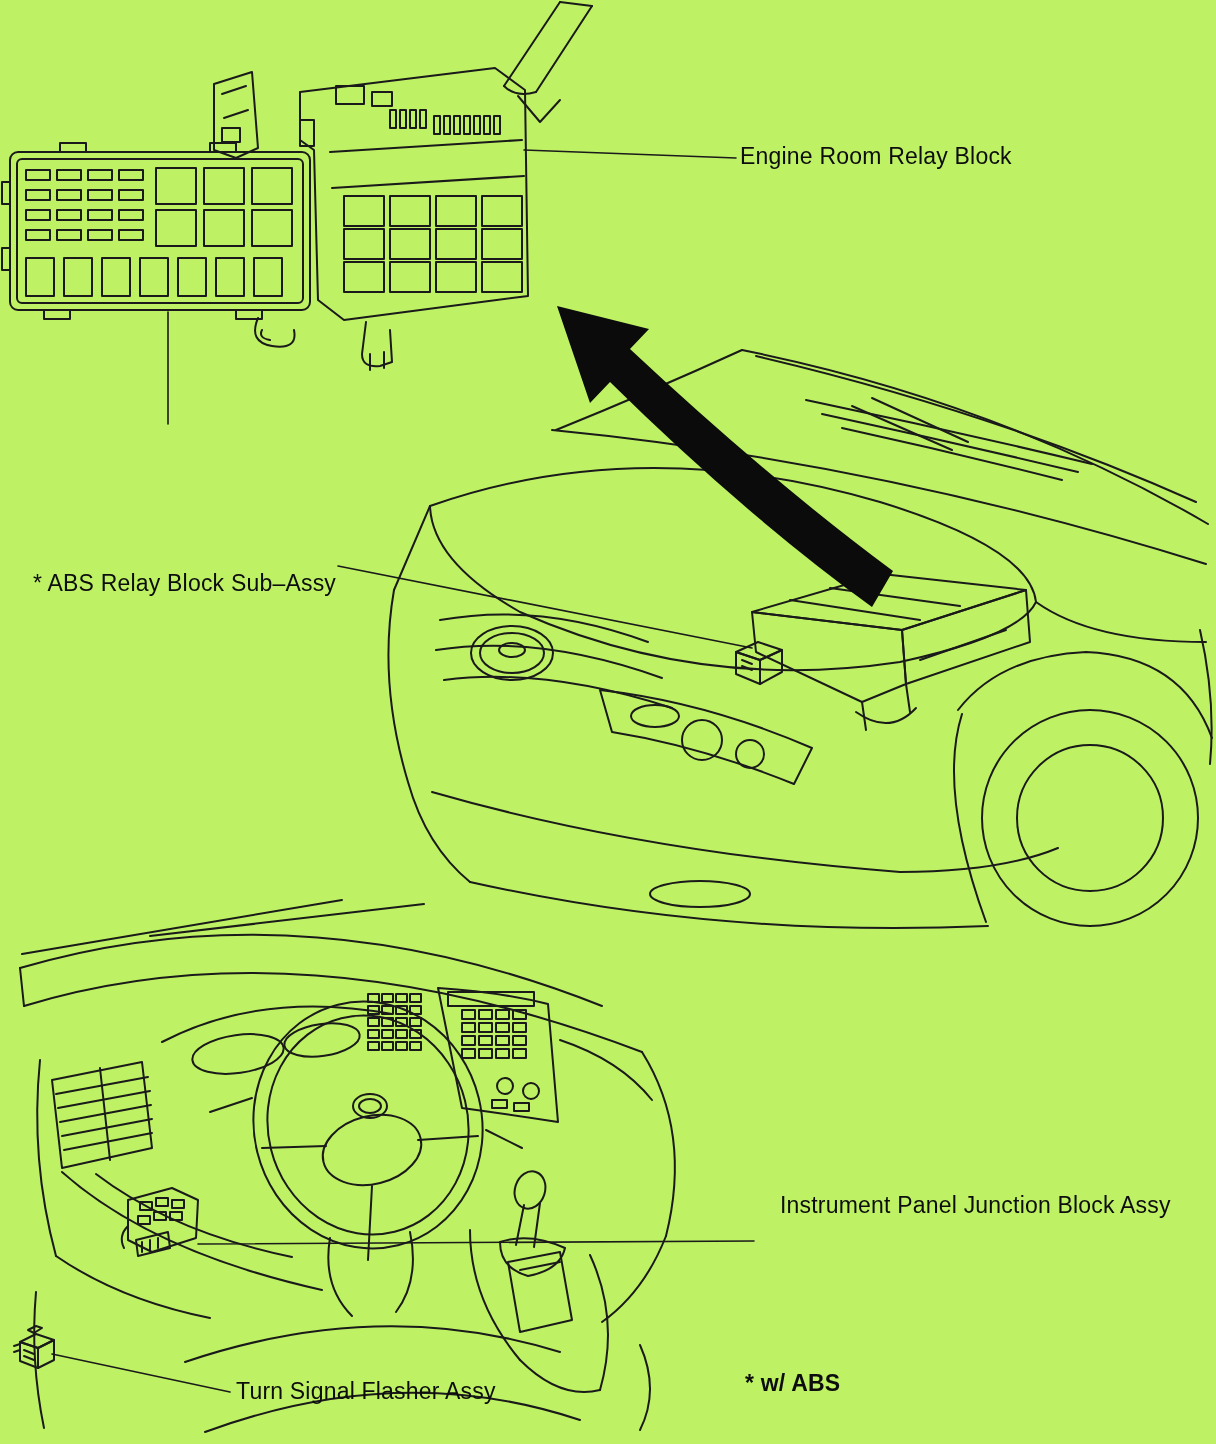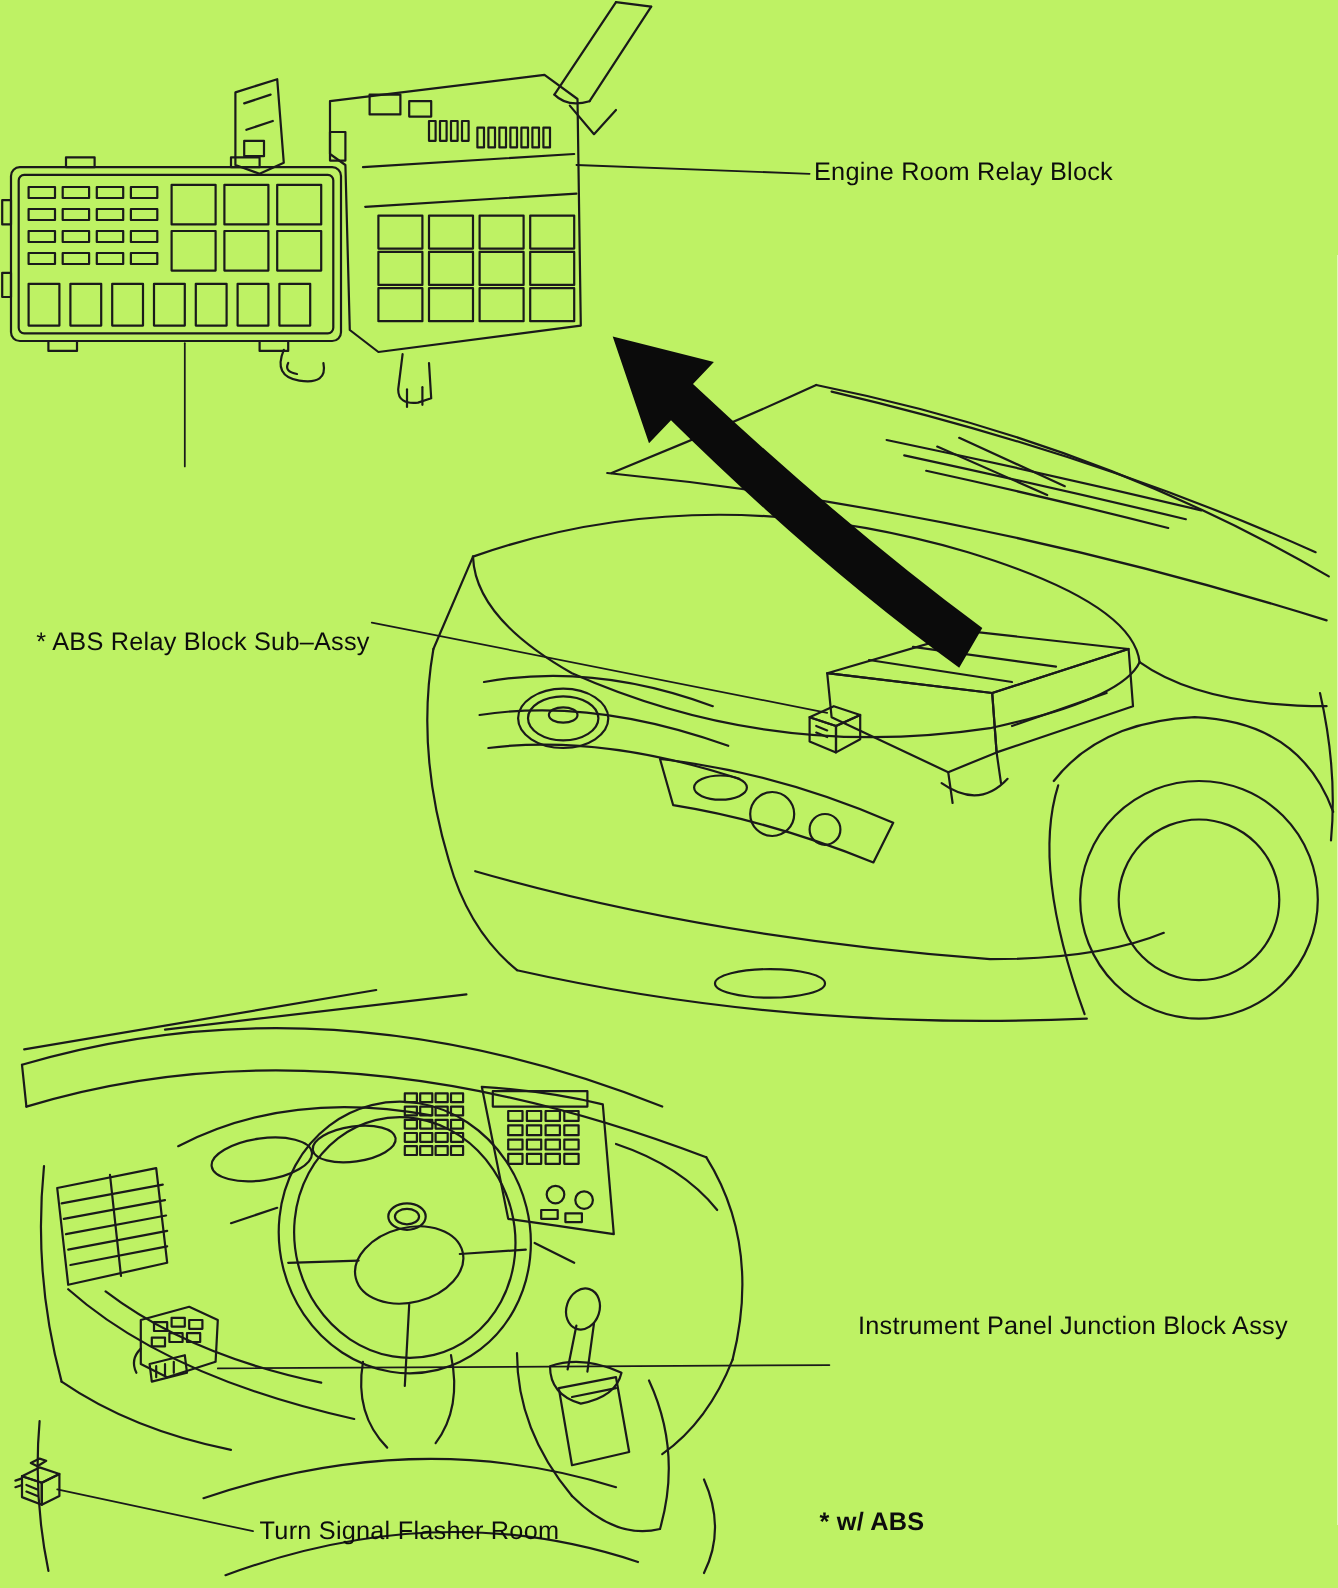--- a/index.html
+++ b/index.html
@@ -345,16 +345,16 @@
     <path fill="#0b0b0b" stroke="none" d="M 557 306 L 649 329 L 630 349 Q 770 480 893 571 L 872 607 Q 745 515 610 382 L 590 403 Z"></path>
   </svg>
 
   <div class="label" style="left:740px; top:143px;">Engine Room Relay Block</div>
 
 
   <div class="label" style="left:4px; top:570px;margin-left:29px;">* ABS Relay Block Sub–Assy</div>
 
   <div class="label" style="left:760px; top:1192px;margin-left:20px;">Instrument Panel Junction Block Assy</div>
 
-  <div class="label" style="left:236px; top:1378px;">Turn Signal Flasher Room</div>
+  <div class="label" style="left:236px; top:1378px;">Turn Signal Flasher Assy</div>
 
   <div class="label" style="left:745px; top:1370px;font-weight:bold;">* w/ ABS</div>
 </div>
 
 </body></html>

